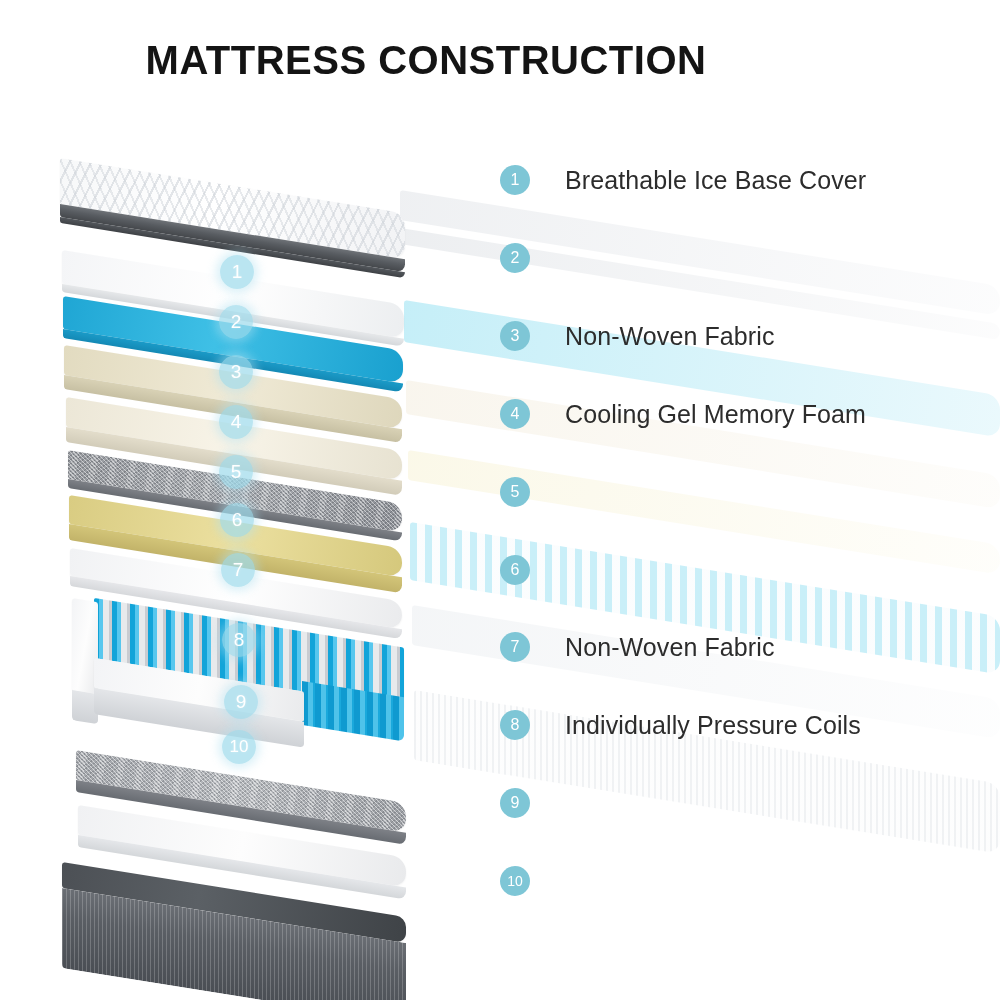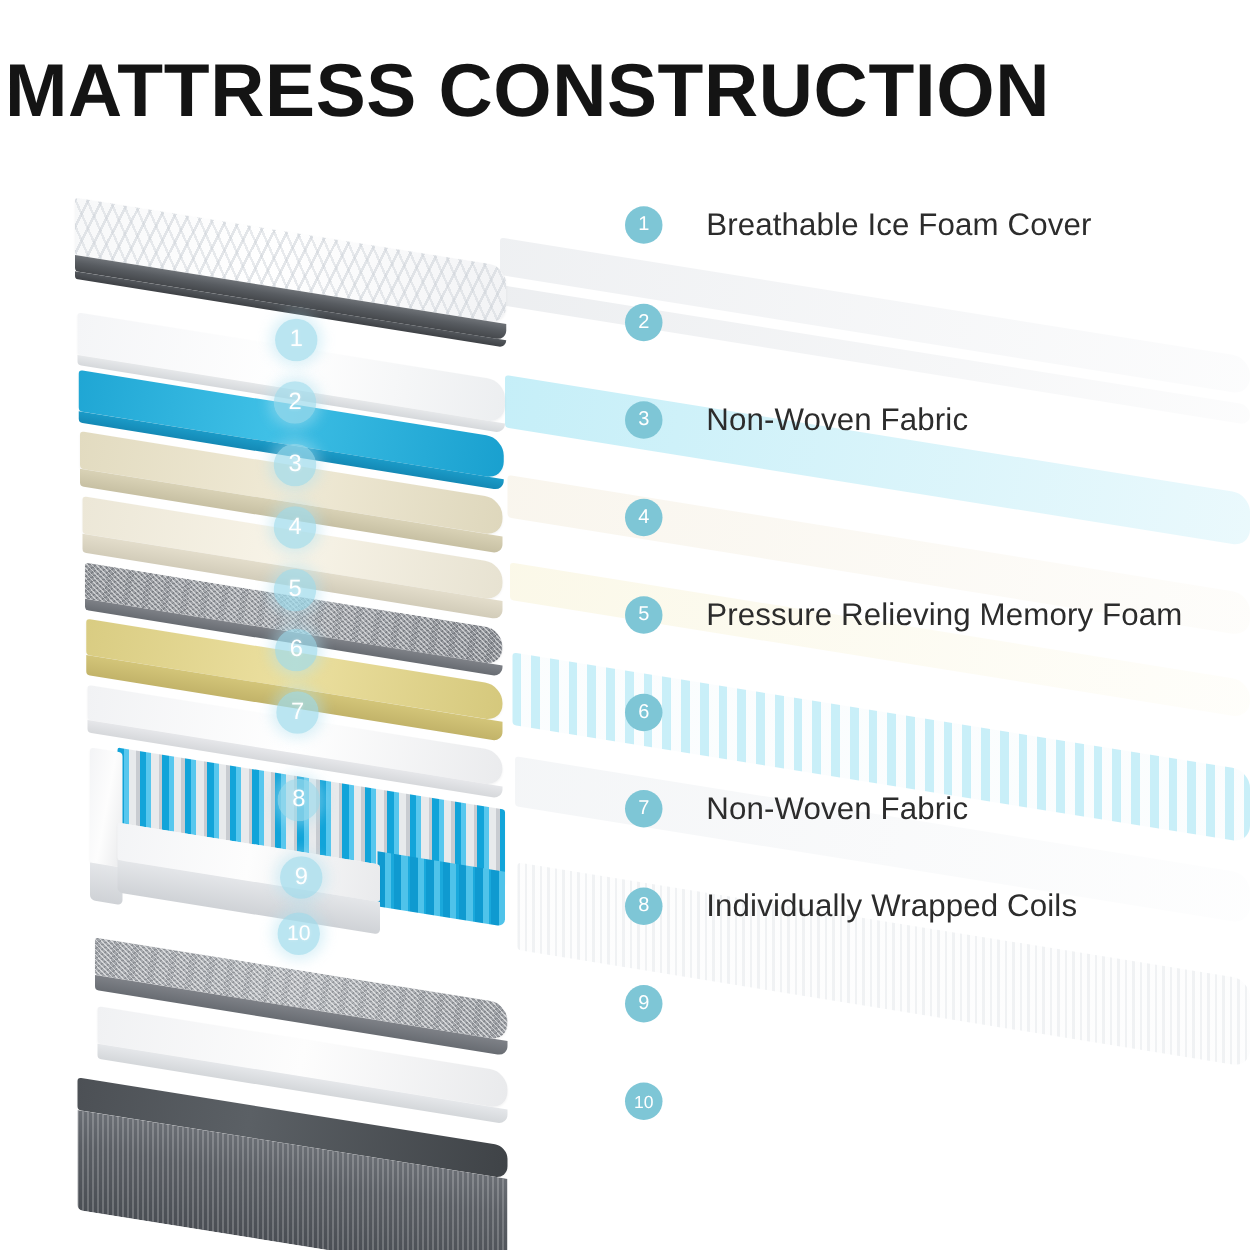--- a/index.html
+++ b/index.html
@@ -5,23 +5,23 @@
   html,body{margin:0;padding:0;}
   body{
     width:1000px;height:1000px;
     background:#ffffff;
     font-family:"Liberation Sans","DejaVu Sans",sans-serif;
     overflow:hidden;position:relative;
   }
 
   
   #page-title{
-    position:absolute;left:4px;top:38px;width:820px;
+    position:absolute;left:16px;top:38px;width:820px;
     text-align:center;
-    font-size:60px;
+    font-size:40px;
     font-weight:700;
     letter-spacing:0.5px;
     color:#141414;
     white-space:nowrap;
   }
 
   
   #diagram{
     position:absolute;left:0px;top:150px;width:500px;height:820px;
   }
@@ -264,67 +264,67 @@
   <div class="ghost" style="left:24px;top:540px;width:586px;height:70px;background:
          repeating-linear-gradient(90deg, rgba(222,226,230,.45) 0 2px, rgba(248,249,250,.28) 2px 6px);"></div>
 </div>
 
 <div id="legend">
 
   <div class="legend-row" style="top:9px;">
     <div class="lbadge">
         <span>1</span>
       </div>
-    <div class="ltext">Breathable Ice Foam Cover</div>
+    <div class="ltext">Breathable Ice Base Cover</div>
   </div>
 
   <div class="legend-row" style="top:87px;">
     <div class="lbadge">
         <span>2</span>
       </div>
   </div>
 
   <div class="legend-row" style="top:165px;">
     <div class="lbadge">
         <span>3</span>
       </div>
     <div class="ltext">Non-Woven Fabric</div>
   </div>
 
   <div class="legend-row" style="top:243px;">
     <div class="lbadge">
         <span>4</span>
       </div>
+    <div class="ltext">Cooling Gel Memory Foam</div>
   </div>
 
   <div class="legend-row" style="top:321px;">
     <div class="lbadge">
         <span>5</span>
       </div>
-    <div class="ltext">Pressure Relieving Memory Foam</div>
   </div>
 
   <div class="legend-row" style="top:399px;">
     <div class="lbadge">
         <span>6</span>
       </div>
   </div>
 
   <div class="legend-row" style="top:476px;">
     <div class="lbadge">
         <span>7</span>
       </div>
     <div class="ltext">Non-Woven Fabric</div>
   </div>
 
   <div class="legend-row" style="top:554px;">
     <div class="lbadge">
         <span>8</span>
       </div>
-    <div class="ltext">Individually Wrapped Coils</div>
+    <div class="ltext">Individually Pressure Coils</div>
   </div>
 
   <div class="legend-row" style="top:632px;">
     <div class="lbadge">
         <span>9</span>
       </div>
   </div>
 
   <div class="legend-row" style="top:710px;">
     <div class="lbadge small">

